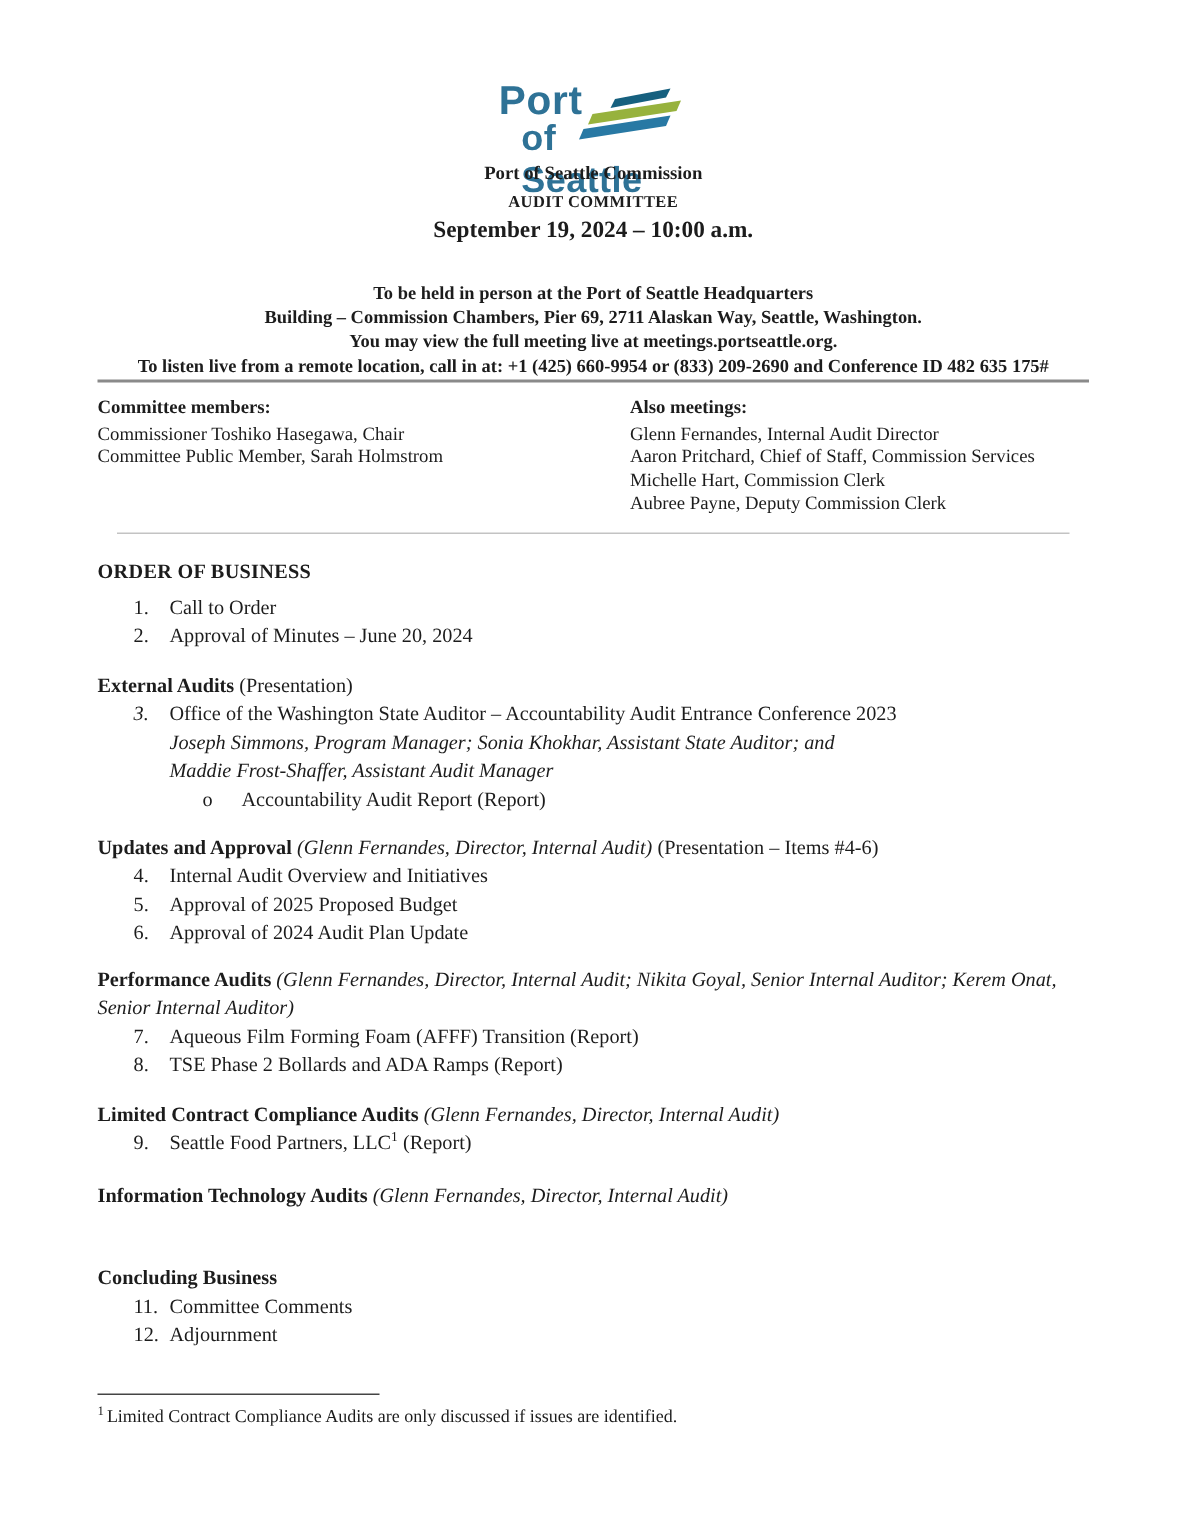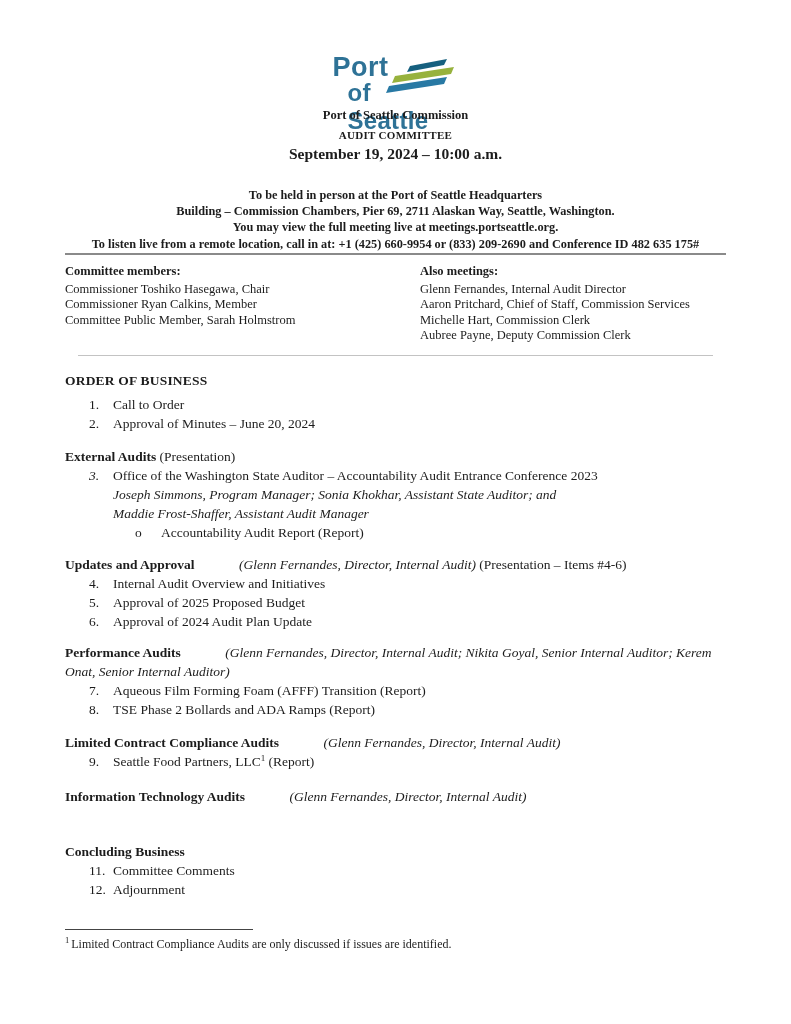--- a/index.html
+++ b/index.html
@@ -33,21 +33,21 @@
 
   
   .attendees-col { top:264px; font-size:12.5px; line-height:15.6px; }
   .col-left  { left:65px;  width:345px; }
   .col-right { left:420px; width:320px; }
   .att-label { font-weight:bold; margin-bottom:2px; }
 
   
   .agenda-sec { left:65px; width:662px; font-size:13.5px; line-height:19px; }
   .sec-head b { font-weight:bold; }
-  .sec-head i { font-style:italic;padding-left:41px; }
+  .sec-head i { font-style:italic; }
   .sec0-head { margin-bottom:5px; letter-spacing:0.2px; }
   .item-row { display:flex; padding-left:24px; }
   .item-num { flex:none; width:24px; }
   .item-num.italic { font-style:italic; }
   .item-text { flex:1; }
   .cont-italic { padding-left:48px; font-style:italic; }
   .sub-row { display:flex; padding-left:70px; }
   .sub-marker { flex:none; width:26px; }
   sup { font-size:9px; vertical-align:super; line-height:0; }
 
@@ -80,21 +80,20 @@
   <div class="location-line">Building – Commission Chambers, Pier 69, 2711 Alaskan Way, Seattle, Washington.</div>
   <div class="location-line">You may view the full meeting live at meetings.portseattle.org.</div>
   <div class="location-line">To listen live from a remote location, call in at: +1 (425) 660-9954 or (833) 209-2690 and Conference ID 482 635 175#</div>
 </div>
 
 <div class="abs divider1"></div>
 
 <div class="abs attendees-col col-left">
   <div class="att-label">Committee members:</div>
   <div>Commissioner Toshiko Hasegawa, Chair</div>
-  <div>Commissioner Ryan Calkins, Member</div>
   <div>Committee Public Member, Sarah Holmstrom</div>
 </div>
 <div class="abs attendees-col col-right">
   <div class="att-label">Also meetings:</div>
   <div>Glenn Fernandes, Internal Audit Director</div>
   <div>Aaron Pritchard, Chief of Staff, Commission Services</div>
   <div>Michelle Hart, Commission Clerk</div>
   <div>Aubree Payne, Deputy Commission Clerk</div>
 </div>
 

